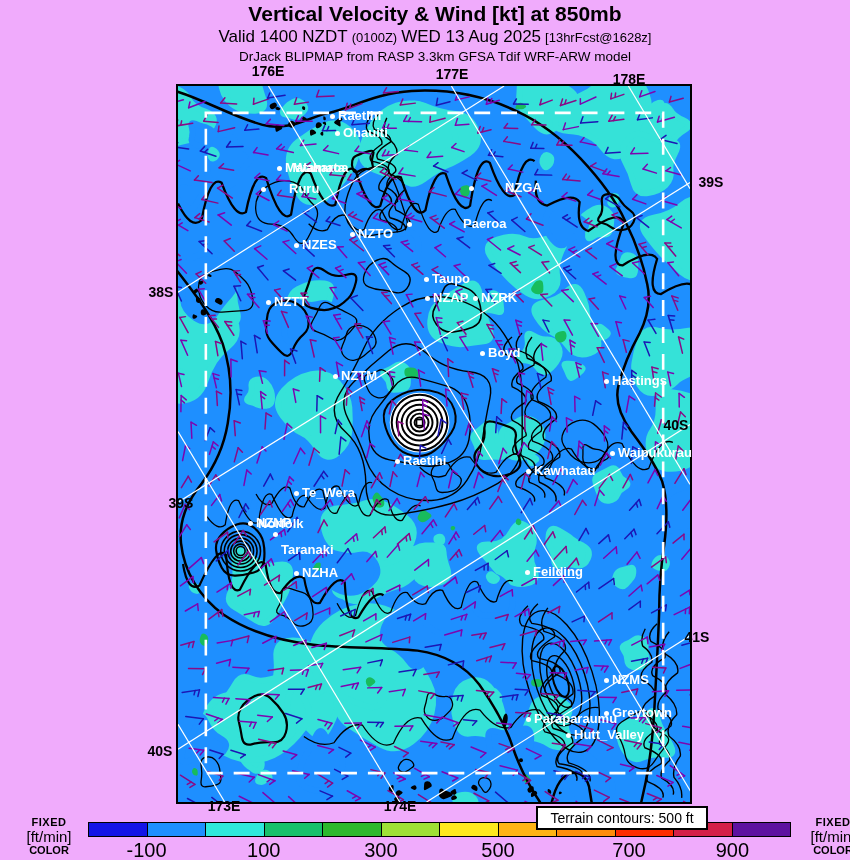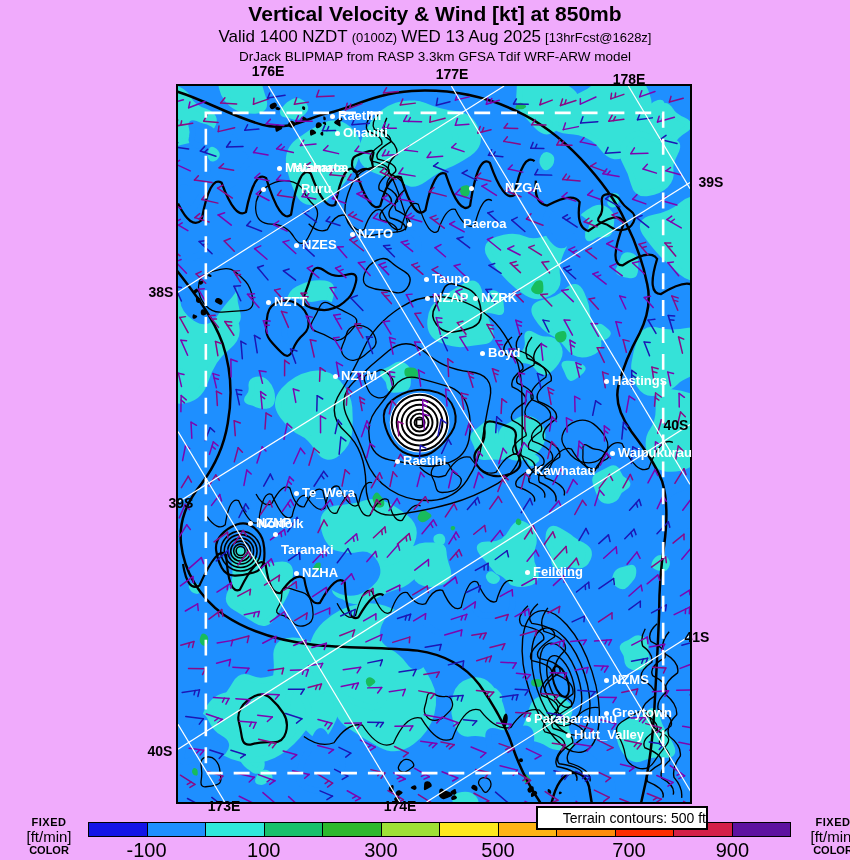--- a/index.html
+++ b/index.html
@@ -15,21 +15,21 @@
              border:2px solid #000;box-sizing:border-box;background:#1E8FFF;}
   .map-frame svg{position:absolute;left:0;top:0;width:100%;height:100%;}
   #stations{position:absolute;left:0;top:0;width:100%;height:100%;}
   .stdot{position:absolute;width:5px;height:5px;border-radius:50%;background:#fff;}
   .stlabel{position:absolute;font-size:13px;font-weight:bold;color:#fff;white-space:nowrap;}
   #gridlabels{position:absolute;left:0;top:0;width:850px;height:860px;pointer-events:none;}
   .glabel{position:absolute;font-size:14px;font-weight:bold;color:#000;white-space:nowrap;
           transform:translate(-50%,-50%);}
   .terrain-note{position:absolute;left:536px;top:806px;width:172px;height:24px;
                 background:#fff;border:2px solid #000;box-sizing:border-box;
-                font-size:14px;line-height:20px;text-align:right;color:#000;z-index:5;}
+                font-size:14px;line-height:20px;text-align:center;color:#000;z-index:5;}
   .cb-bar{position:absolute;left:88px;top:822px;width:703px;height:15px;display:flex;
           border:1px solid #000;box-sizing:border-box;}
   .cbseg{flex:1;border-right:1px solid #000;}
   .cbseg:last-child{border-right:none;}
   #cbticks{position:absolute;left:0;top:0;width:850px;height:860px;}
   .cbtick{position:absolute;top:839px;transform:translateX(-50%);font-size:20px;color:#000;}
   .cb-caption{position:absolute;top:817px;width:74px;text-align:center;color:#000;line-height:1;}
   .cb-caption .l1{font-size:11px;font-weight:bold;letter-spacing:0.5px;}
   .cb-caption .l2{font-size:15px;margin-top:1px;}
   .cb-caption .l3{font-size:11px;font-weight:bold;margin-top:1px;}
@@ -2680,21 +2680,21 @@
       </svg>
     <div id="stations">
         <div class="stdot" style="left: 151.5px; top: 27.5px;"></div>
         <div class="stlabel" style="left: 160px; top: 22px;">Raetihi</div>
         <div class="stdot" style="left: 156.5px; top: 44.5px;"></div>
         <div class="stlabel" style="left: 165px; top: 39px;">Ohauiti</div>
         <div class="stdot" style="left: 98.5px; top: 79.5px;"></div>
         <div class="stlabel" style="left: 107px; top: 74px;">Matamata</div>
         <div class="stlabel" style="left: 116px; top: 74px;">Waharoa</div>
         <div class="stdot" style="left: 82.5px; top: 100.5px;"></div>
-        <div class="stlabel" style="left: 91px; top: 95px; padding-left: 32px;">Ruru</div>
+        <div class="stlabel" style="left: 79px; top: 95px; padding-left: 32px;">Ruru</div>
         <div class="stdot" style="left: 290.5px; top: 99.5px;"></div>
         <div class="stlabel" style="left: 299px; top: 94px; padding-left: 28px;">NZGA</div>
         <div class="stdot" style="left: 228.5px; top: 135.5px;"></div>
         <div class="stlabel" style="left: 237px; top: 130px; padding-left: 48px;">Paeroa</div>
         <div class="stdot" style="left: 171.5px; top: 145.5px;"></div>
         <div class="stlabel" style="left: 180px; top: 140px;">NZTO</div>
         <div class="stdot" style="left: 115.5px; top: 156.5px;"></div>
         <div class="stlabel" style="left: 124px; top: 151px;">NZES</div>
         <div class="stdot" style="left: 245.5px; top: 190.5px;"></div>
         <div class="stlabel" style="left: 254px; top: 185px;">Taupo</div>

